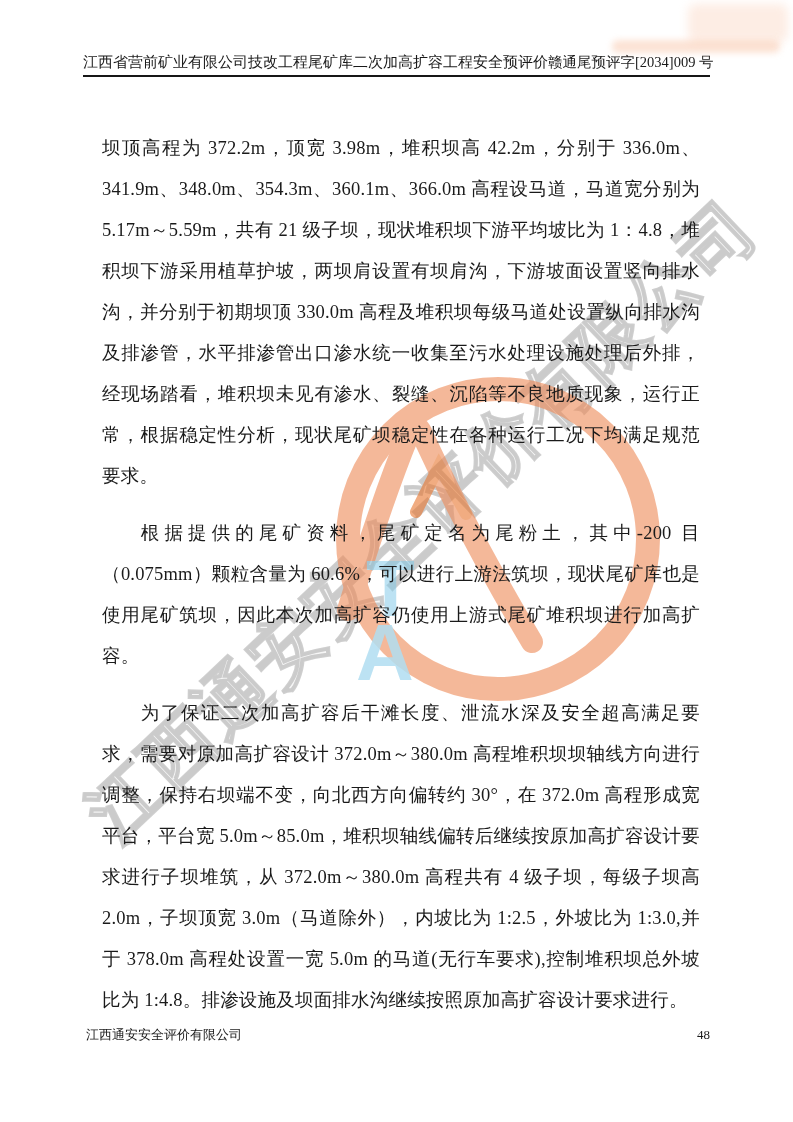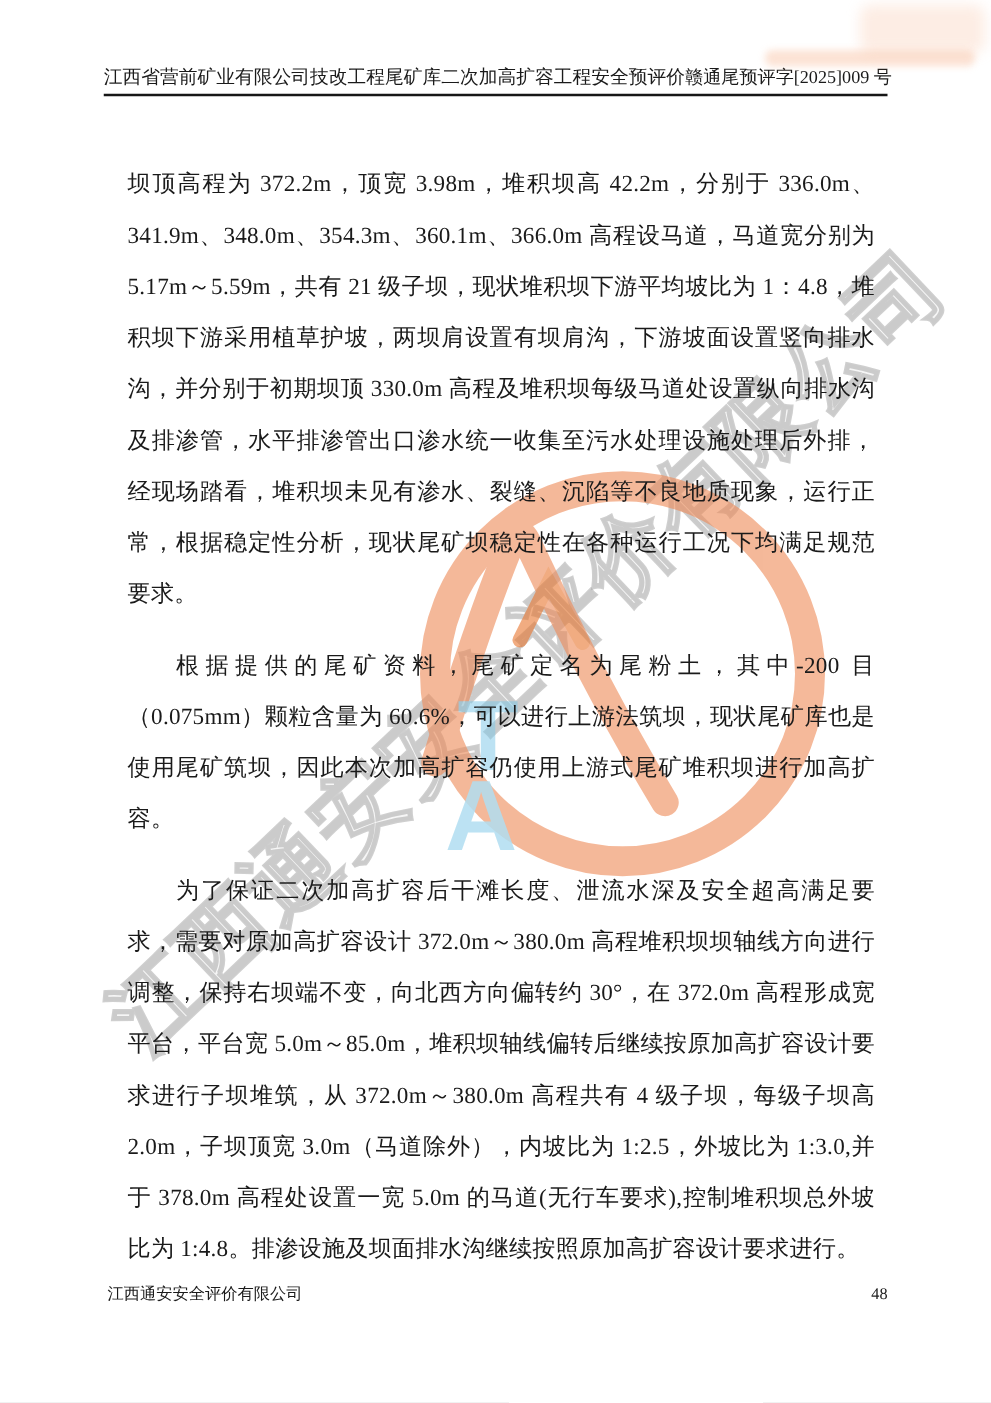--- a/index.html
+++ b/index.html
@@ -140,21 +140,21 @@
     <text x="46" y="256" font-family="Liberation Sans, DejaVu Sans, sans-serif" font-size="80" font-weight="bold" fill="rgba(124,200,232,0.85)">T</text>
     <text x="36" y="320" font-family="Liberation Sans, DejaVu Sans, sans-serif" font-size="80" font-weight="bold" fill="rgba(124,200,232,0.85)">A</text>
   </svg>
 
 
   <div class="wm-corner-a"></div>
   <div class="wm-corner-b"></div>
 
   <div class="header">
     <span class="title">江西省营前矿业有限公司技改工程尾矿库二次加高扩容工程安全预评价</span>
-    <span class="doc-no">赣通尾预评字[2025]009 号</span>
+    <span class="doc-no">赣通尾预评字[2034]009 号</span>
   </div>
   <div class="header-rule"></div>
 
   <div class="body-text">
     <p>坝顶高程为 372.2m，顶宽 3.98m，堆积坝高 42.2m，分别于 336.0m、341.9m、348.0m、354.3m、360.1m、366.0m 高程设马道，马道宽分别为 5.17m～5.59m，共有 21 级子坝，现状堆积坝下游平均坡比为 1：4.8，堆积坝下游采用植草护坡，两坝肩设置有坝肩沟，下游坡面设置竖向排水沟，并分别于初期坝顶 330.0m 高程及堆积坝每级马道处设置纵向排水沟及排渗管，水平排渗管出口渗水统一收集至污水处理设施处理后外排，经现场踏看，堆积坝未见有渗水、裂缝、沉陷等不良地质现象，运行正常，根据稳定性分析，现状尾矿坝稳定性在各种运行工况下均满足规范要求。</p>
     <p class="indent">根据提供的尾矿资料，尾矿定名为尾粉土，其中-200 目（0.075mm）颗粒含量为 60.6%，可以进行上游法筑坝，现状尾矿库也是使用尾矿筑坝，因此本次加高扩容仍使用上游式尾矿堆积坝进行加高扩容。</p>
     <p class="indent">为了保证二次加高扩容后干滩长度、泄流水深及安全超高满足要求，需要对原加高扩容设计 372.0m～380.0m 高程堆积坝坝轴线方向进行调整，保持右坝端不变，向北西方向偏转约 30°，在 372.0m 高程形成宽平台，平台宽 5.0m～85.0m，堆积坝轴线偏转后继续按原加高扩容设计要求进行子坝堆筑，从 372.0m～380.0m 高程共有 4 级子坝，每级子坝高 2.0m，子坝顶宽 3.0m（马道除外），内坡比为 1:2.5，外坡比为 1:3.0,并于 378.0m 高程处设置一宽 5.0m 的马道(无行车要求),控制堆积坝总外坡比为 1:4.8。排渗设施及坝面排水沟继续按照原加高扩容设计要求进行。</p>
   </div>
 
   <div class="footer">

